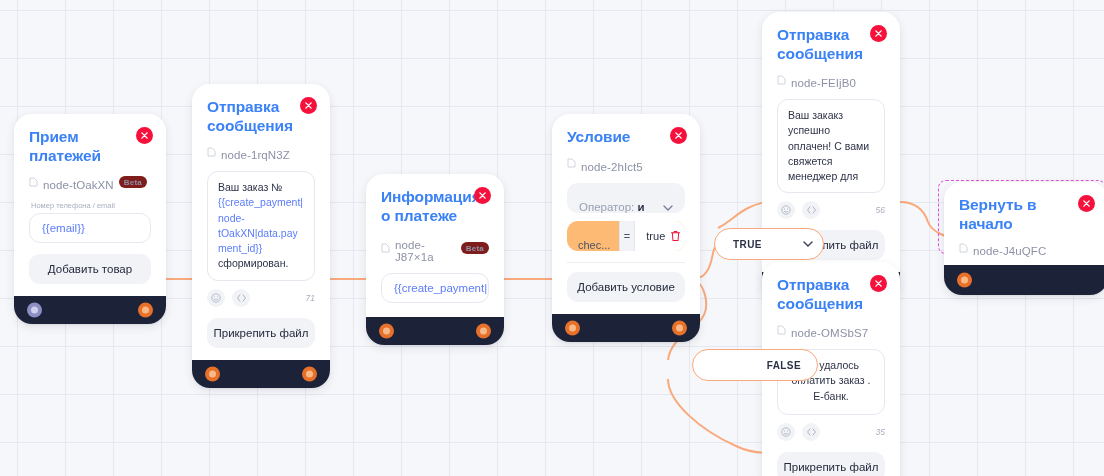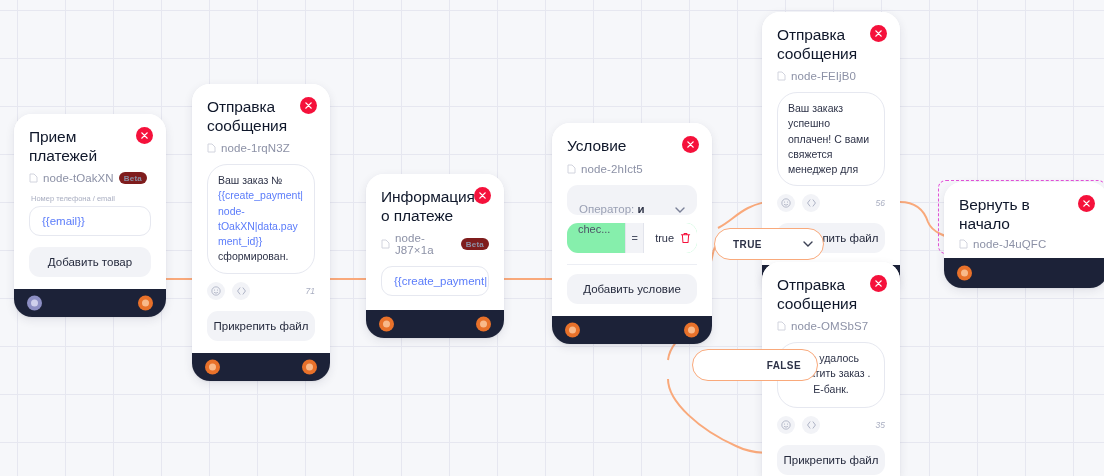--- a/index.html
+++ b/index.html
@@ -40,22 +40,22 @@
   }
   .node .body {
     background: #ffffff;
     border-radius: 18px 18px 0 0;
     padding: 14px 15px 12px 15px;
     position: relative;
   }
 
   .node-title {
     font-size: 15.5px;
-    font-weight: normal;
-    color: #0f172a;
+    font-weight: bold;
+    color: #3b82f6;
     line-height: 1.2;
     letter-spacing: -0.1px;
     padding-right: 26px;
     margin: 0 0 7px 0;
   }
   .close-btn {
     position: absolute;
     top: 13px;
     right: 13px;
     width: 17px; height: 17px;
@@ -76,20 +76,21 @@
     display: flex;
     align-items: center;
     gap: 5px;
     margin-bottom: 10px;
   }
   .node-id-row .doc-icon { opacity: .45; display:flex; }
   .node-id {
     font-size: 11.5px;
     color: #8c91a6;
     letter-spacing: .1px;
+    margin-top: 7px;
   }
   .beta-badge {
     font-size: 8px;
     font-weight: bold;
     color: #8c91a6;
     background: #7f1d1d;
     border-radius: 6px;
     padding: 2px 5px 1px 5px;
     letter-spacing: .2px;
   }
@@ -139,21 +140,21 @@
     align-items: center;
     justify-content: center;
     font-size: 11.5px;
     color: #252a3d;
     cursor: pointer;
     margin-top: 11px;
   }
 
   .msg-area {
     border: 1px solid #e6e8f0;
-    border-radius: 20px;
+    border-radius: 11px;
     padding: 8px 10px;
     font-size: 10.5px;
     line-height: 1.45;
     color: #2d3247;
     background: #fff;
     cursor: text;
     word-break: break-word;
   }
   .msg-area .var { color: #5b7cfa; }
   .msg-tools {
@@ -174,22 +175,22 @@
   }
   .char-count {
     margin-left: auto;
     font-size: 8.5px;
     color: #a9aec1;
   }
 
   
   .cond-row {
     display: flex;
-    align-items: flex-start;
-    background: #86efac;
+    align-items: flex-end;
+    background: #fdba74;
     border-radius: 11px;
     height: 30px;
     overflow: hidden;
     margin-top: 8px;
   }
   .cond-left {
     width: 62px;
     font-size: 11px;
     color: #4d5266;
     padding-left: 11px;
@@ -405,21 +406,21 @@
     <div class="footer">
       <div class="port orange left">
           <i></i>
         </div>
       <div class="port orange right">
           <i></i>
         </div>
     </div>
   </div>
 
-  <div class="node" style="left:552px; top:123px; width:160px;">
+  <div class="node" style="left:552px; top:114px; width:148px;">
     <div class="body">
       <div class="close-btn">
         <svg width="7" height="7" viewBox="0 0 8 8">
             <path d="M1 1 L7 7 M7 1 L1 7" stroke="#fff" stroke-width="1.6" stroke-linecap="round"></path>
           </svg>
       </div>
       <div class="node-title">Условие</div>
       <div class="node-id-row">
         <span class="doc-icon">
           <svg width="9" height="10" viewBox="0 0 9 10">

